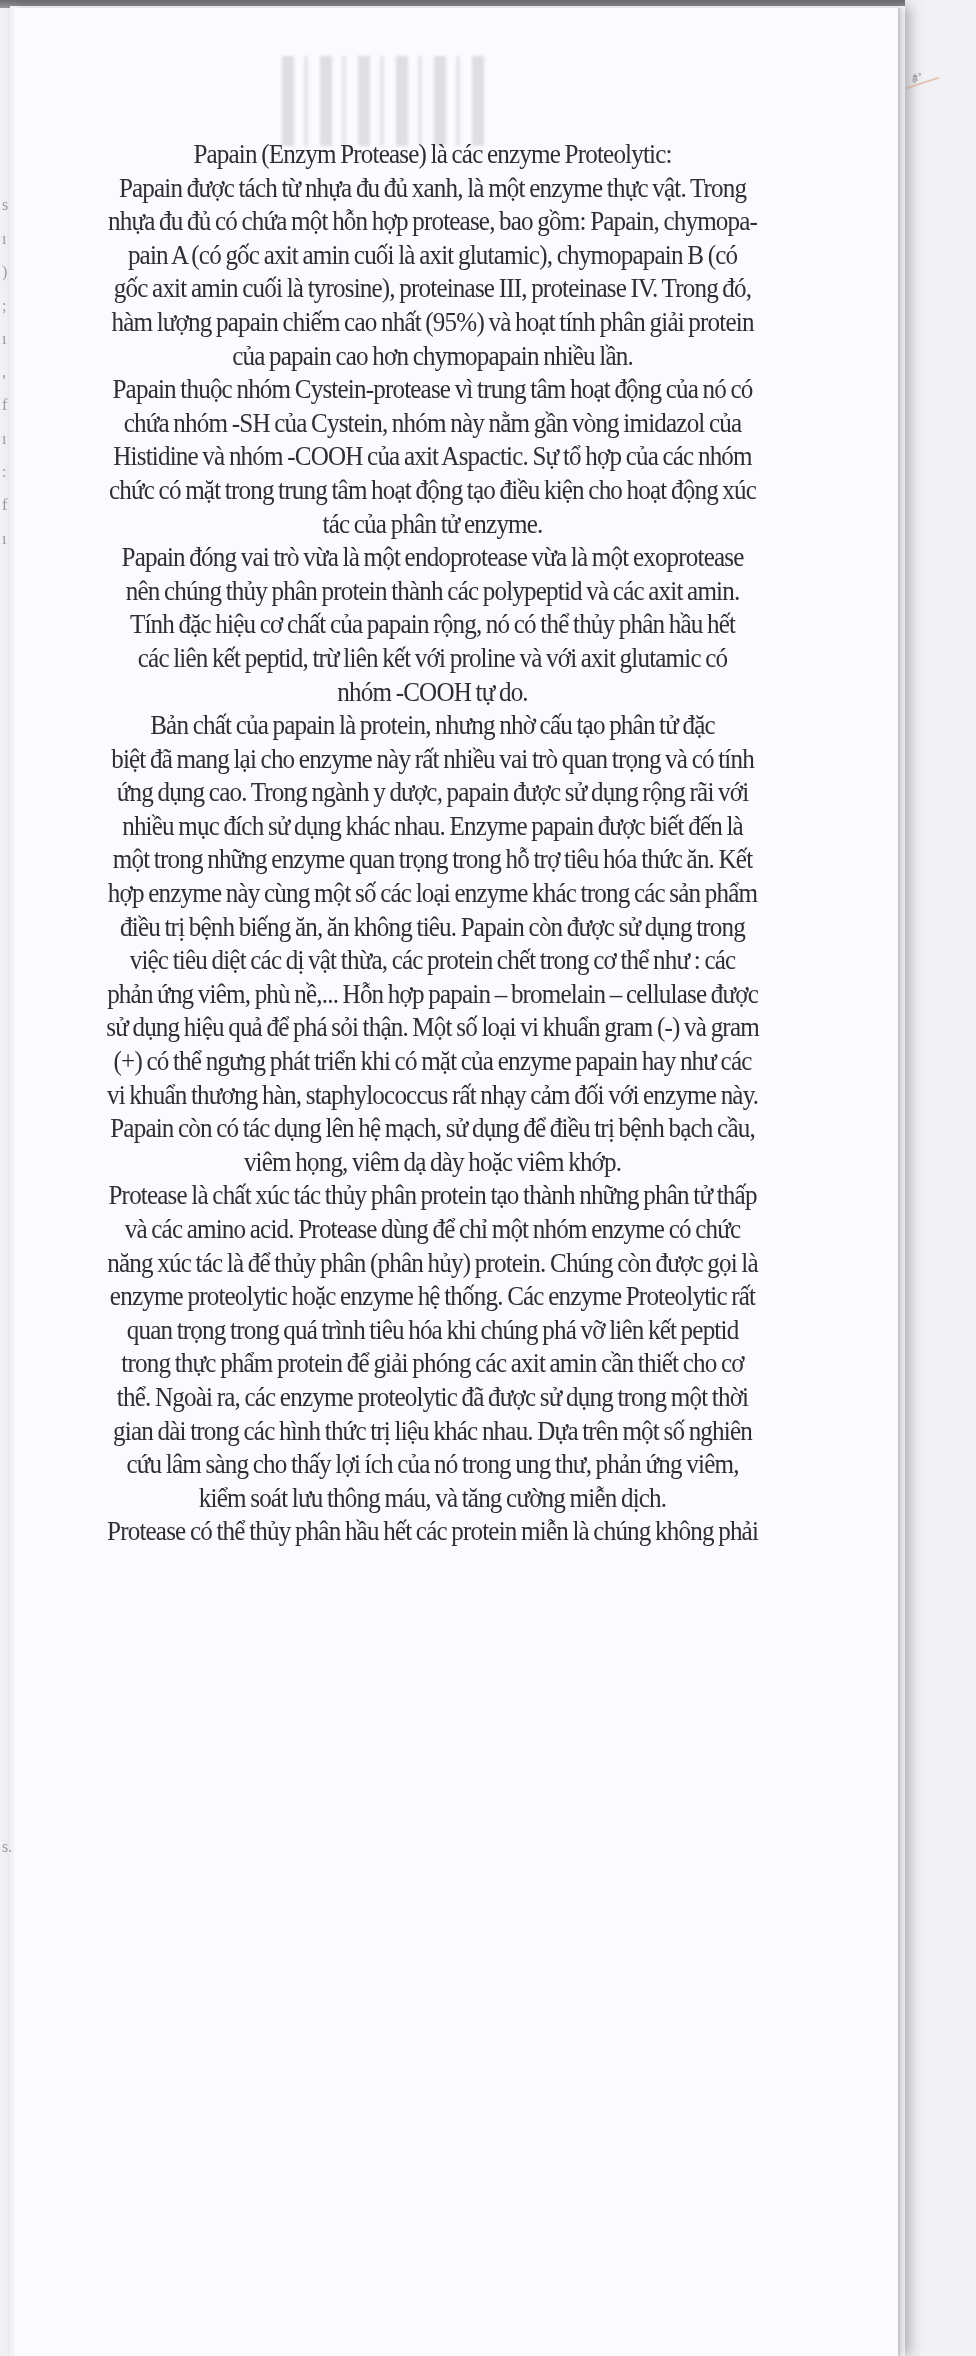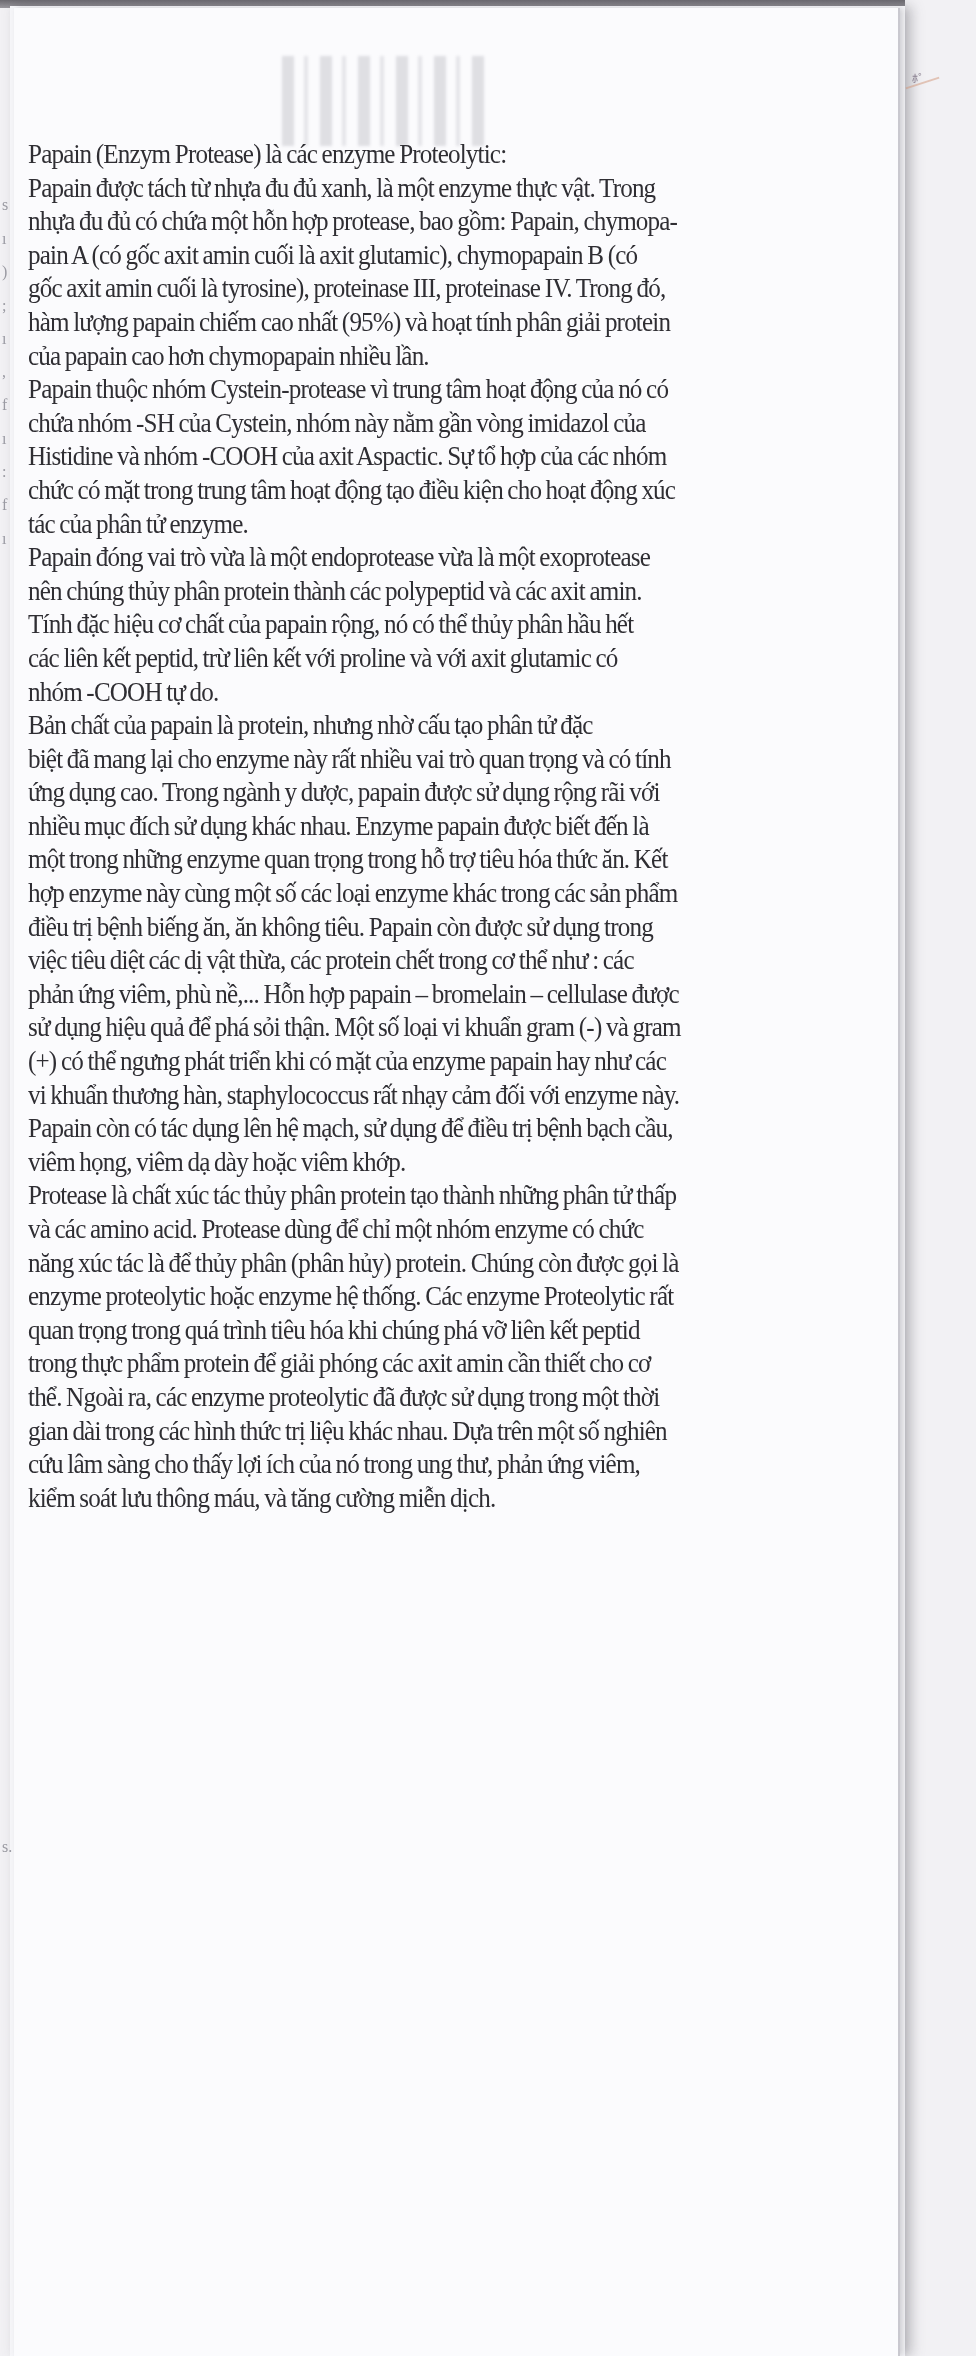--- a/index.html
+++ b/index.html
@@ -69,20 +69,21 @@
   }
   .content {
     position: absolute;
     left: 28px;
     top: 138px;
     width: 870px;
     color: #2f2e33;
     font-size: 27px;
     letter-spacing: -0.9px;
     word-spacing: -1px;
+    text-align: center;
   }
   .line {
     height: 33.6px;
     line-height: 33.6px;
     white-space: nowrap;
     transform: scaleX(0.93);
     transform-origin: left center;
   }
   .heading {
     font-weight: normal;
@@ -163,13 +164,16 @@
       <div class="line">và các amino acid. Protease dùng để chỉ một nhóm enzyme có chức</div>
       <div class="line">năng xúc tác là để thủy phân (phân hủy) protein. Chúng còn được gọi là</div>
       <div class="line">enzyme proteolytic hoặc enzyme hệ thống. Các enzyme Proteolytic rất</div>
       <div class="line">quan trọng trong quá trình tiêu hóa khi chúng phá vỡ liên kết peptid</div>
       <div class="line">trong thực phẩm protein để giải phóng các axit amin cần thiết cho cơ</div>
       <div class="line">thể. Ngoài ra, các enzyme proteolytic đã được sử dụng trong một thời</div>
       <div class="line">gian dài trong các hình thức trị liệu khác nhau. Dựa trên một số nghiên</div>
       <div class="line">cứu lâm sàng cho thấy lợi ích của nó trong ung thư, phản ứng viêm,</div>
       <div class="line">kiểm soát lưu thông máu, và tăng cường miễn dịch.</div>
     </div>
+    <div>
+      <div class="line">Protease có thể thủy phân hầu hết các protein miễn là chúng không phải</div>
+    </div>
   </div>
 
 </body></html>

